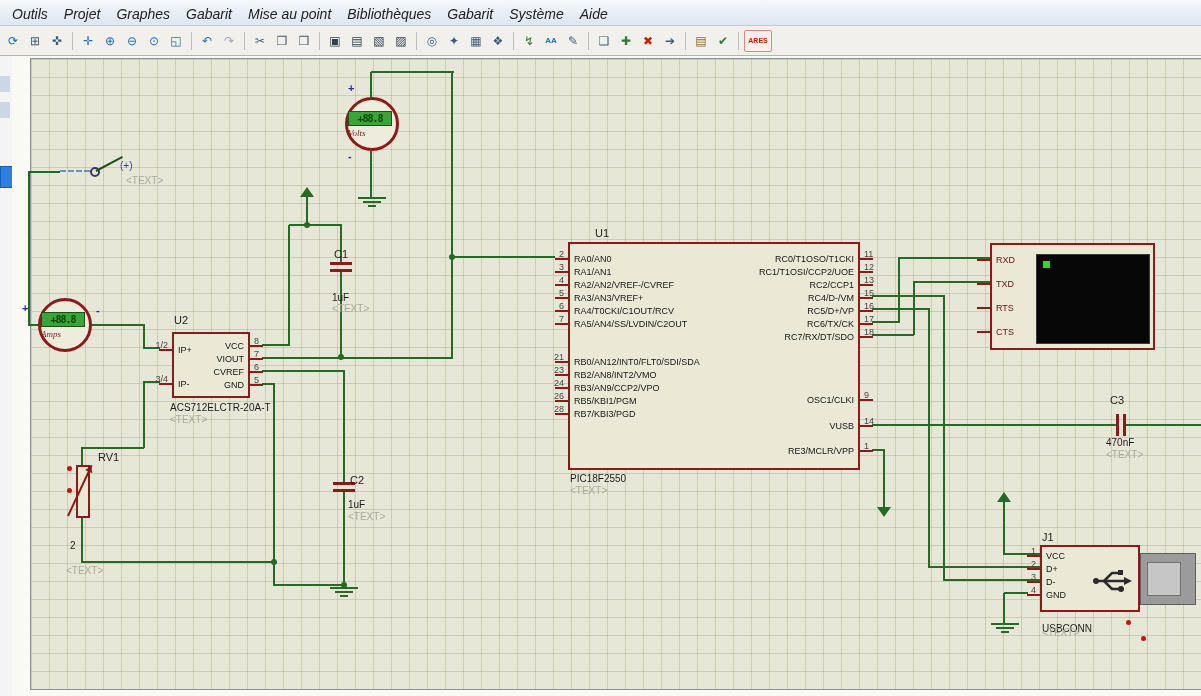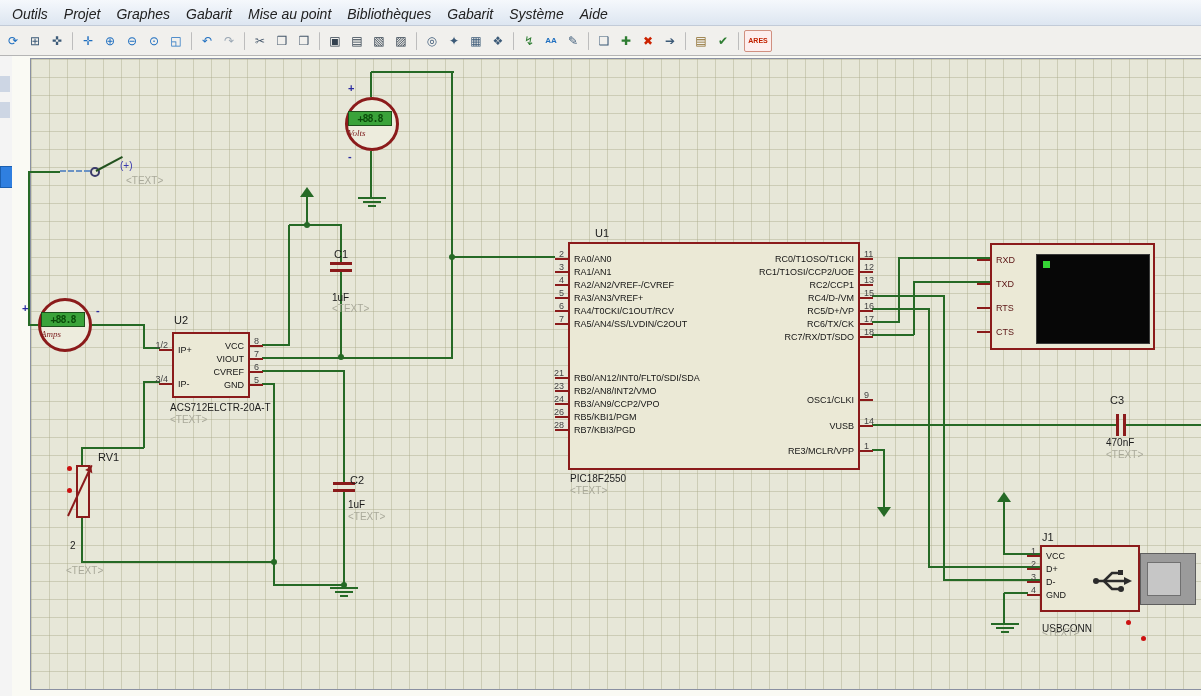--- a/index.html
+++ b/index.html
@@ -383,21 +383,21 @@
               <span class="pin-name">RA4/T0CKI/C1OUT/RCV</span>
             </div>
 
             <div class="pin-row">
               <span class="stub"></span>
               <span class="pin-num">7</span>
               <span class="pin-name">RA5/AN4/SS/LVDIN/C2OUT</span>
             </div>
 
           </div>
-        <div class="pins pl" style="top:128px">
+        <div class="pins pl" style="top:112px">
 
             <div class="pin-row">
               <span class="stub"></span>
               <span class="pin-num">21</span>
               <span class="pin-name">RB0/AN12/INT0/FLT0/SDI/SDA</span>
             </div>
 
 
             <div class="pin-row">
               <span class="stub"></span>

